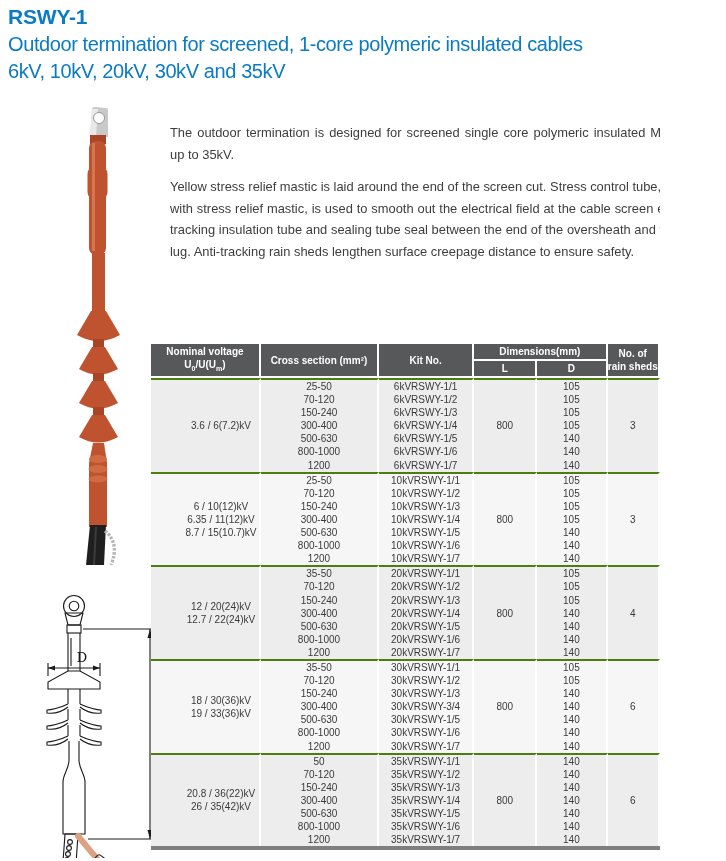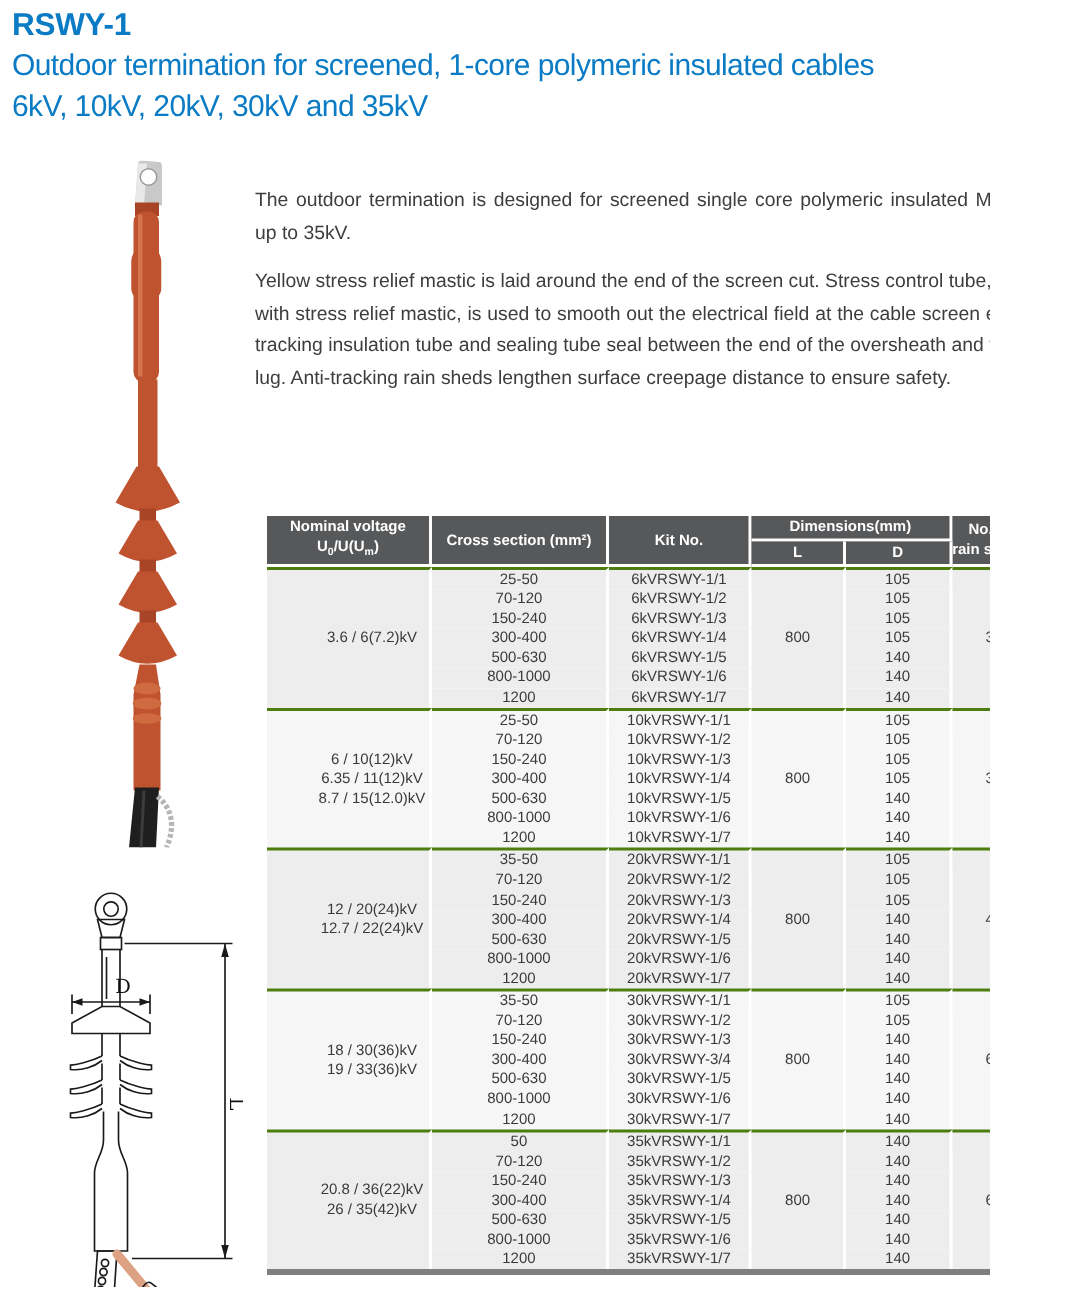--- a/index.html
+++ b/index.html
@@ -28,21 +28,21 @@
   
   .product-photo{position:absolute;left:38px;top:107px;width:120px;height:458px;}
   .dimension-drawing{position:absolute;left:22px;top:592px;width:140px;height:266px;}
   .red{fill:var(--termination-red);}
   .red-dark{fill:#a84526;}
   .red-light{fill:#d06a41;}
   .outline{stroke:#1a1a1a;fill:none;stroke-width:1.1;}
   .dim-label{font-family:"DejaVu Serif",serif;font-size:13px;fill:#111;}
 
   
-  .spec-table-wrap{position:absolute;left:178px;top:344px;width:509px;}
+  .spec-table-wrap{position:absolute;left:151px;top:344px;width:509px;}
   table{width:100%;border-collapse:separate;border-spacing:0;table-layout:fixed;}
   col.c1{width:21.6%;} col.c2{width:23.2%;} col.c3{width:18.7%;}
   col.c4{width:12.4%;} col.c5{width:13.8%;} col.c6{width:10.3%;}
   th{background:var(--table-header-gray);color:#fff;font-size:10px;font-weight:bold;
      text-align:center;vertical-align:middle;padding:1px 0;line-height:13px;
      border-right:2px solid #fff;border-bottom:2px solid #fff;}
   th sub{font-size:7px;}
   td{text-align:center;vertical-align:middle;font-size:10px;line-height:13.1px;
      padding:0;color:#3a3a3a;border-right:2px solid #fff;}
   tr.band-a td{background:var(--band-light);}
@@ -214,21 +214,21 @@
           </tr>
           <tr class="band-a">
             <td>1200</td>
             <td>6kVRSWY-1/7</td>
             <td>140</td>
           </tr>
           <tr class="band-b group-start">
             <td rowspan="7" class="voltage-cell">
               <div>6 / 10(12)kV</div>
               <div>6.35 / 11(12)kV</div>
-              <div>8.7 / 15(12.0)kV</div>
+              <div>8.7 / 15(10.7)kV</div>
             </td>
             <td>25-50</td>
             <td>10kVRSWY-1/1</td>
             <td rowspan="7">800</td>
             <td>105</td>
             <td rowspan="7">3</td>
           </tr>
           <tr class="band-b">
             <td>70-120</td>
             <td>10kVRSWY-1/2</td>

